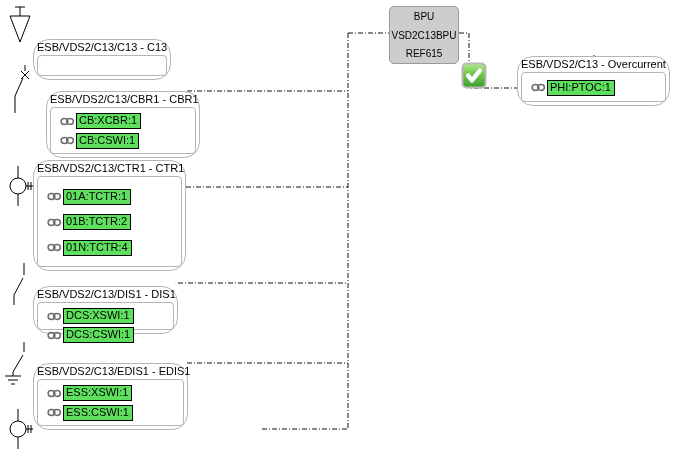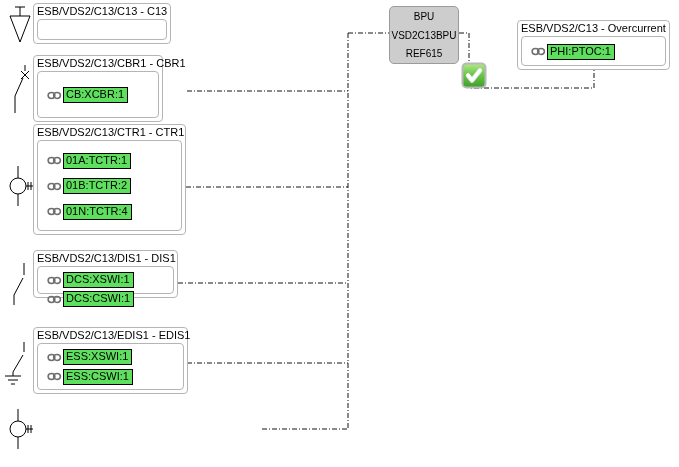--- a/index.html
+++ b/index.html
@@ -1,21 +1,21 @@
 <!DOCTYPE html>
 <html style="--chip_green: #5ee05e; --chip_border: #000000; --node_fill: #ffffff; --node_border: #b5b5b5; --ied_fill: #cdcdcd; --ied_border: #9b9b9b; --wire: #141414; --check_green: #4fae35; --link_icon_gray: #6e6e6e; --text: #000000;"><head>
 <meta charset="utf-8">
 <style>
   html,body{margin:0;padding:0;background:#fff;}
   body{font-family:"Liberation Sans",sans-serif;color:var(--text,#000);}
   .canvas{position:relative;width:679px;height:467px;background:#fff;overflow:hidden;}
   svg.wires{position:absolute;left:0;top:0;}
   .wires path{stroke:var(--wire,#141414);stroke-width:1;fill:none;stroke-dasharray:5 2 1 2;}
   .node{position:absolute;background:var(--node_fill,#fff);border:1px solid var(--node_border,#b5b5b5);
-        border-radius:4px;box-sizing:border-box;}
+        border-radius:16px;box-sizing:border-box;margin-top:36px;}
   .node-title{font-size:11px;line-height:13px;padding:1px 2px 0 3px;white-space:nowrap;color:var(--text,#000);}
   .node-inner{position:absolute;left:3px;right:3px;top:15px;bottom:3px;border:1px solid var(--node_border,#b5b5b5);
         border-radius:4px;box-sizing:border-box;padding:5px 3px 4px 9px;display:flex;flex-direction:column;
         justify-content:space-evenly;gap:3px;background:var(--node_fill,#fff);}
   .chip-row{display:flex;align-items:center;gap:1px;height:16px;}
   .link-icon ellipse{stroke:var(--link_icon_gray,#6e6e6e);fill:none;}
   .chip{background:var(--chip_green,#5ee05e);border:1px solid var(--chip_border,#000);font-size:11px;
         line-height:13px;padding:0 3px 1px 2px;white-space:nowrap;color:var(--text,#000);}
   .ied{position:absolute;background:var(--ied_fill,#cdcdcd);border:1px solid var(--ied_border,#9b9b9b);
         border-radius:5px;box-sizing:border-box;display:flex;flex-direction:column;justify-content:space-between;
@@ -59,29 +59,36 @@
   <svg class="sym" style="left:5px;top:407px" width="30" height="46">
     <circle cx="13" cy="22" r="8"></circle>
     <path d="M13,2 V14 M13,30 V42 M21,22 H28 M23,18 V26 M26,18 V26"></path>
   </svg>
 
   <div class="node" style="left:33px;top:3px;width:138px;height:41px">
     <div class="node-title">ESB/VDS2/C13/C13 - C13</div>
     <div class="node-inner"></div>
   </div>
 
-  <div class="node" style="left:33px;top:55px;width:130px;height:67px">
+  <div class="node" style="left:46px;top:55px;width:154px;height:67px">
     <div class="node-title">ESB/VDS2/C13/CBR1 - CBR1</div>
     <div class="node-inner">
       <div class="chip-row">
         <svg class="link-icon" width="15" height="9">
             <ellipse cx="4.5" cy="4.5" rx="3.4" ry="2.9" stroke-width="1.5"></ellipse>
             <ellipse cx="10" cy="4.5" rx="3.4" ry="2.9" stroke-width="1.5"></ellipse>
           </svg>
         <span class="chip">CB:XCBR:1</span>
+      </div>
+      <div class="chip-row">
+        <svg class="link-icon" width="15" height="9">
+            <ellipse cx="4.5" cy="4.5" rx="3.4" ry="2.9" stroke-width="1.5"></ellipse>
+            <ellipse cx="10" cy="4.5" rx="3.4" ry="2.9" stroke-width="1.5"></ellipse>
+          </svg>
+        <span class="chip">CB:CSWI:1</span>
       </div>
     </div>
   </div>
 
   <div class="node" style="left:33px;top:124px;width:153px;height:111px">
     <div class="node-title">ESB/VDS2/C13/CTR1 - CTR1</div>
     <div class="node-inner">
       <div class="chip-row">
         <svg class="link-icon" width="15" height="9">
             <ellipse cx="4.5" cy="4.5" rx="3.4" ry="2.9" stroke-width="1.5"></ellipse>

